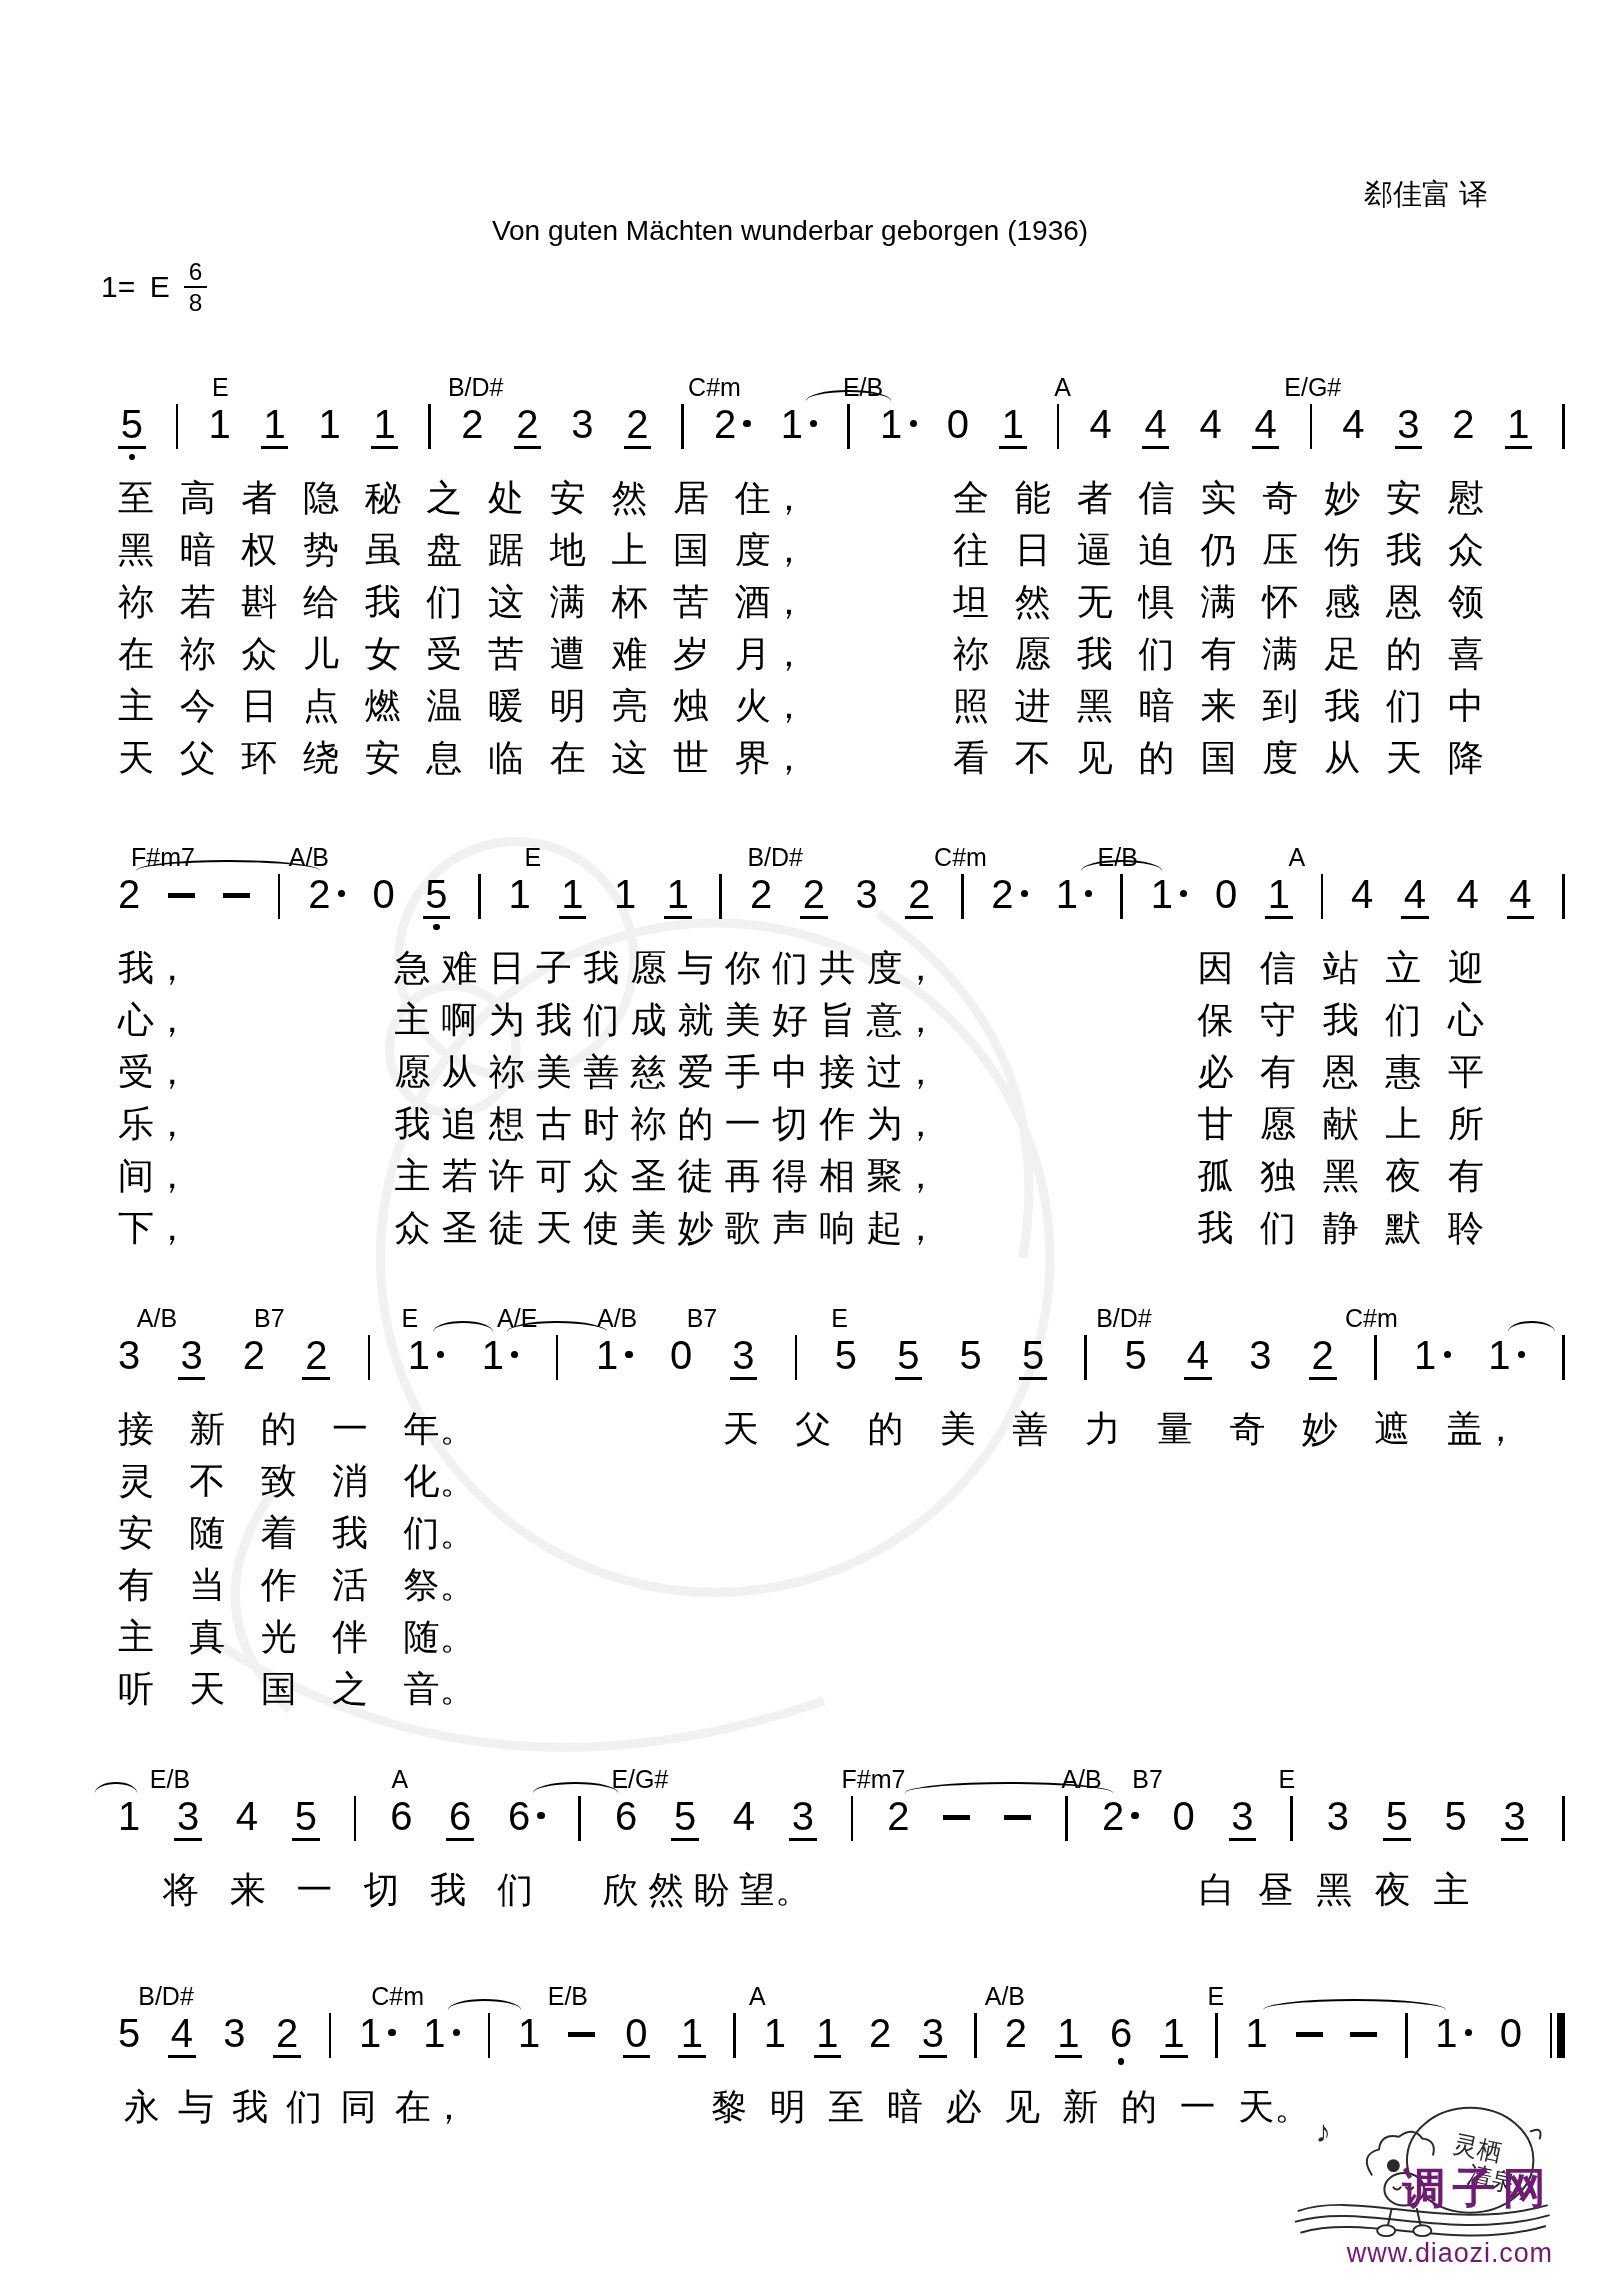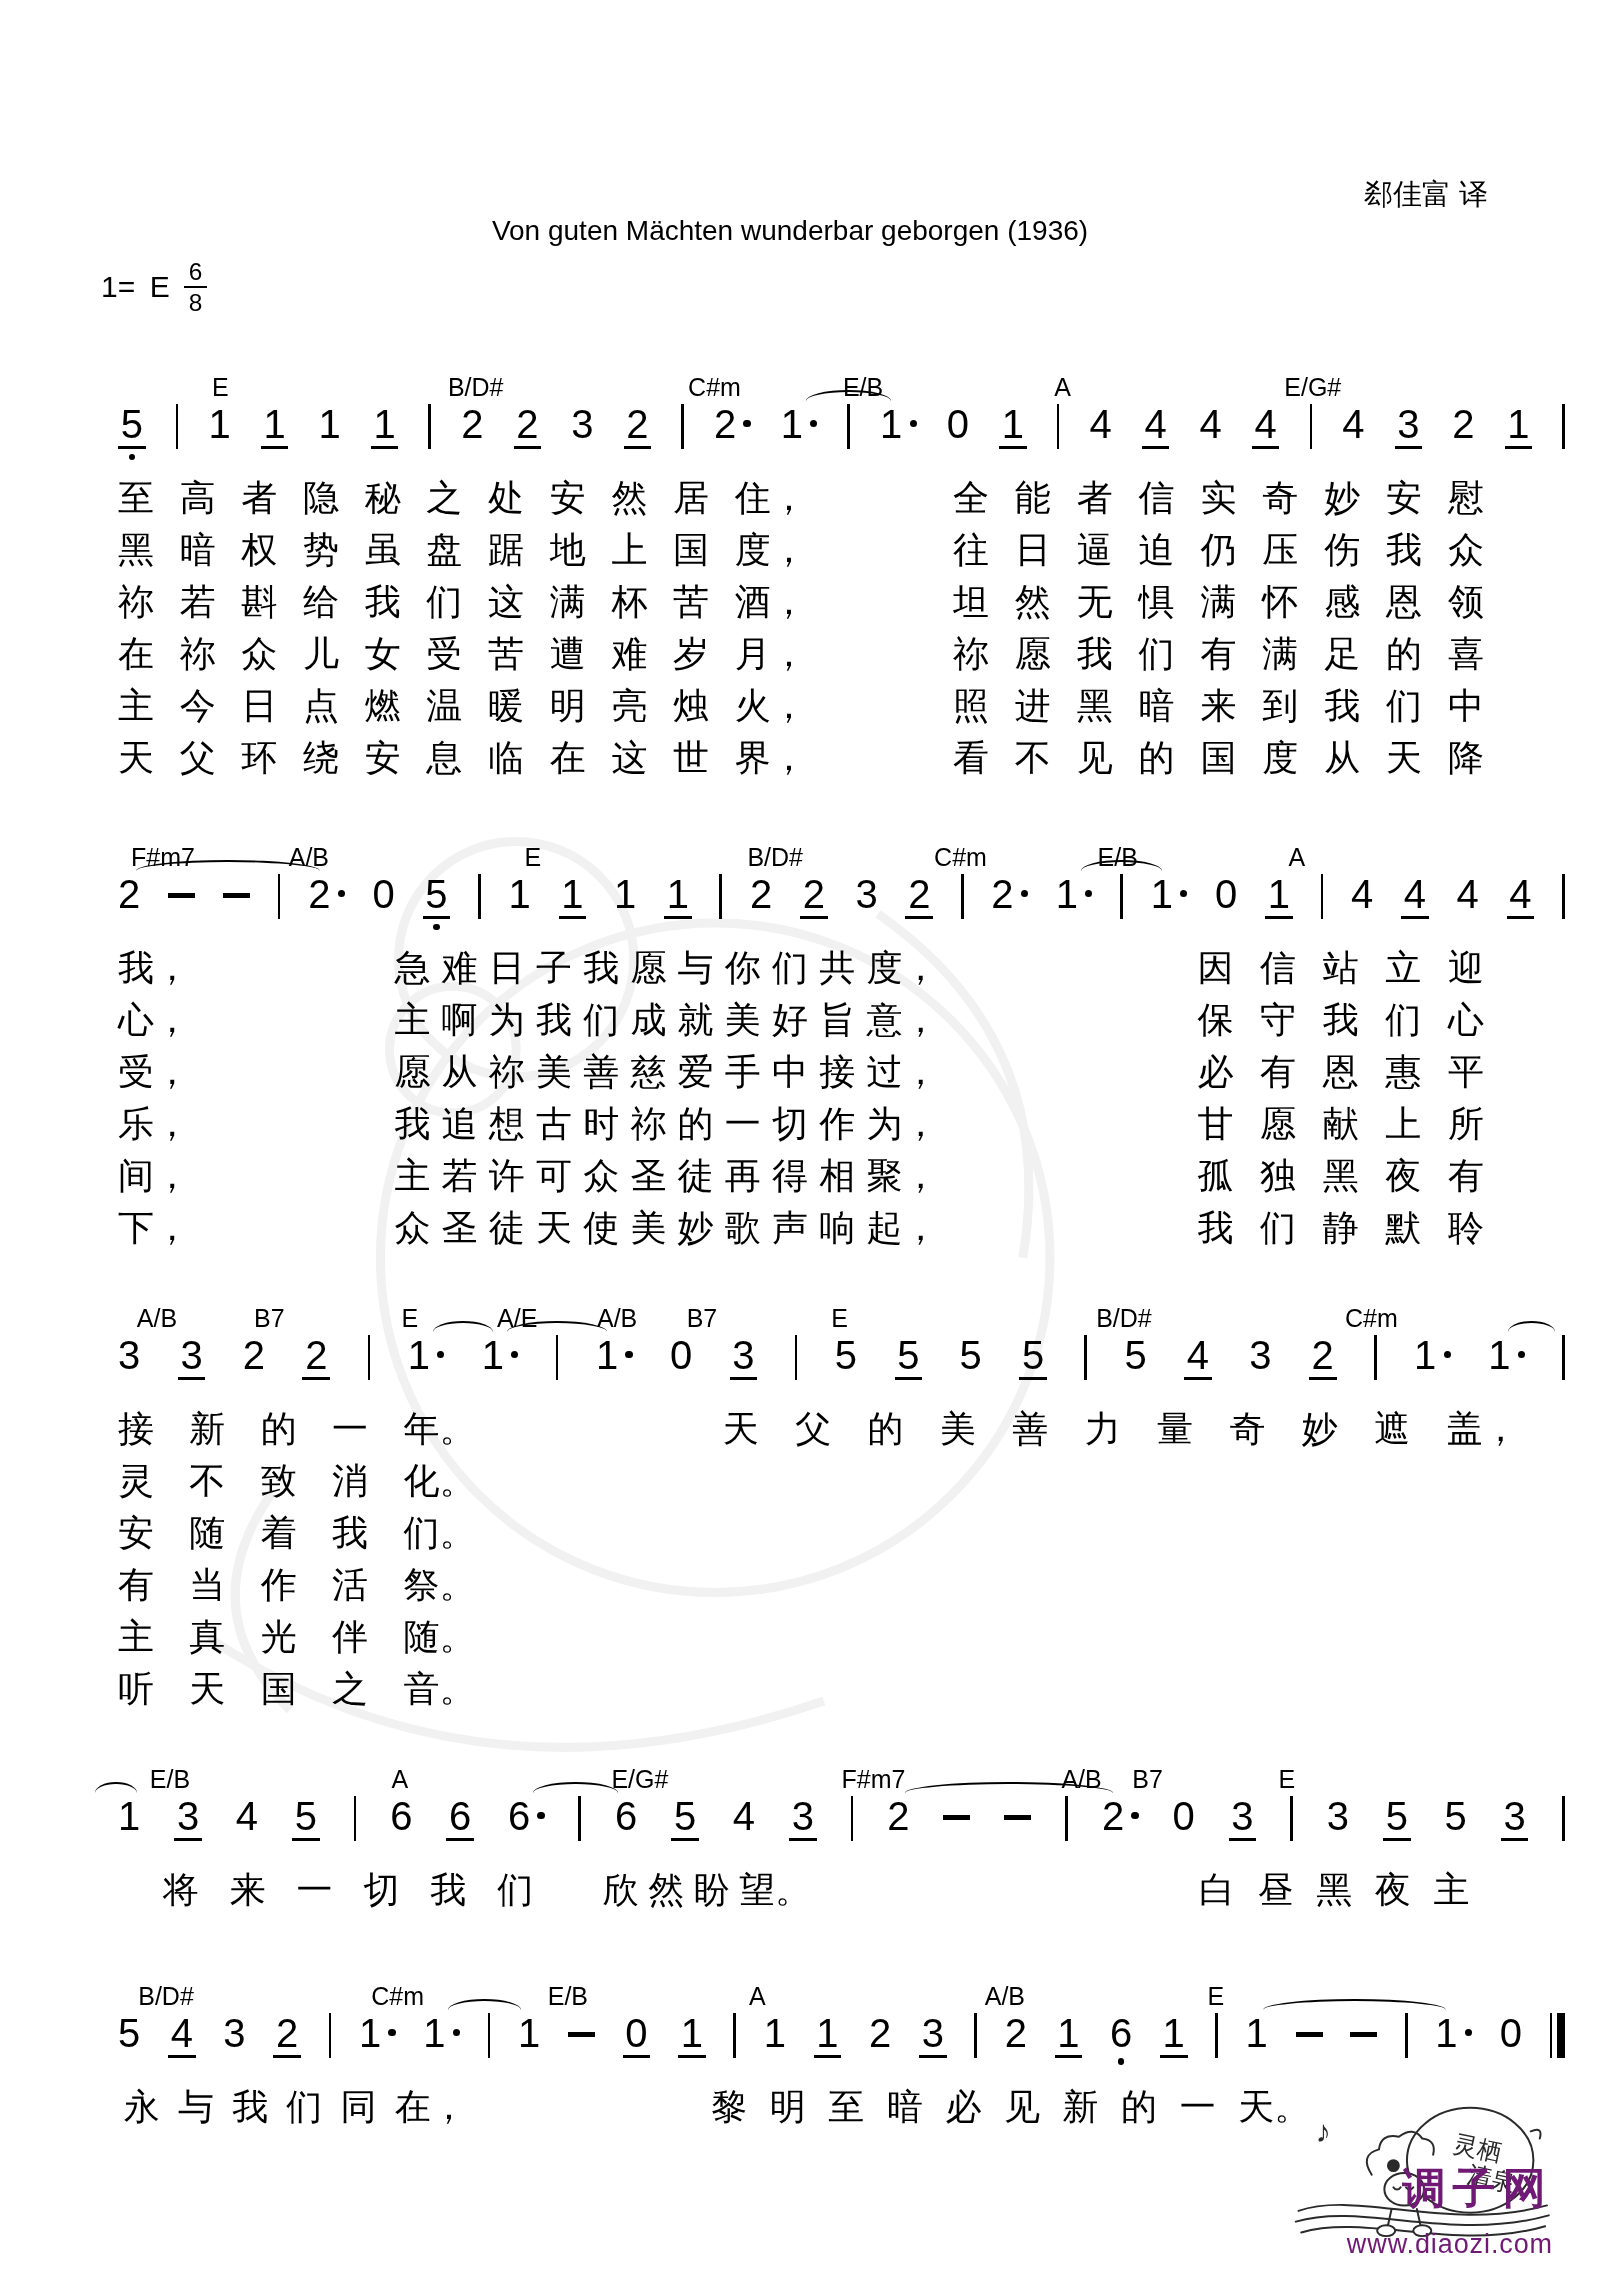--- a/index.html
+++ b/index.html
@@ -39,21 +39,21 @@
   .tie{position:absolute;top:-14.5px;height:20px;border-top:2.7px solid #000;border-radius:50%;}
   .lyricrow{position:relative;height:52px;}
   .seg{position:absolute;top:0;display:flex;justify-content:space-between;}
   .lch{font-size:36px;line-height:1.25;white-space:nowrap;}
   
   .credit-line{white-space:nowrap;}
   .footnote{position:absolute;top:2167px;left:337px;font-family:"DejaVu Serif",serif;
             font-style:italic;font-size:25px;letter-spacing:6.3px;color:#1a1a1a;white-space:nowrap;}
   .sitemark{position:absolute;top:2160px;right:63px;text-align:right;color:#701a75;}
   .dz1{font-size:43px;font-weight:700;letter-spacing:7.2px;}
-  .dz2{font-size:27px;margin-top:11px;letter-spacing:0.9px;}
+  .dz2{font-size:27px;margin-top:20px;letter-spacing:0.9px;}
   .logo{position:absolute;top:2095px;right:60px;}
   .wmark{position:absolute;left:136px;top:751px;pointer-events:none;}
 </style>
 </head>
 <body>
 
 <div class="page">
 
   <svg class="wmark" width="1086" height="1131" viewBox="0 0 1200 1250">
     <g fill="none" stroke="#f1f1f1" stroke-width="10">

